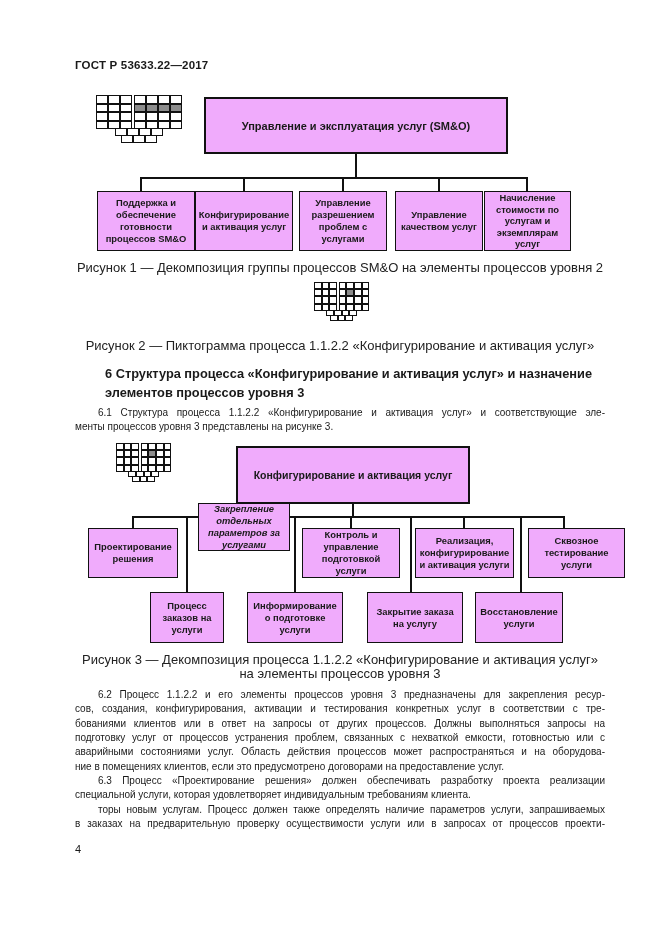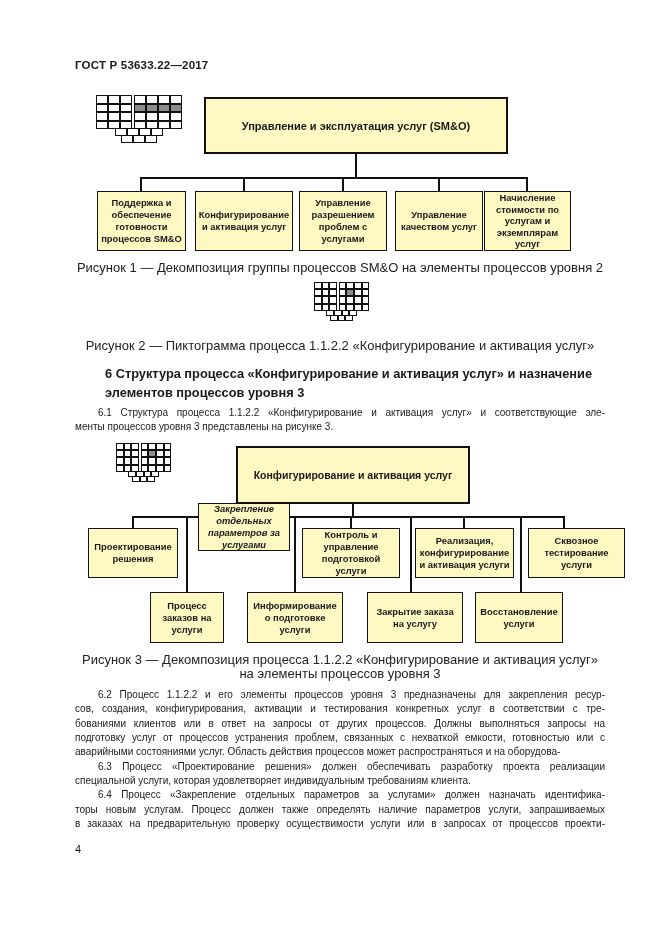--- a/index.html
+++ b/index.html
@@ -19,26 +19,26 @@
   .picto .pcell.hl{background:#8c8c8c;}
   .picto .ptail{display:flex;margin-top:-1px;}
   .picto .ptail .pcell{height:calc(var(--ch) - 1px);}
   .picto-lg{--cw:12px;--ch:8.6px;}
   .picto-sm{--cw:7.6px;--ch:7.2px;}
   .picto1{left:96px;top:95px;}
   .picto2{left:314px;top:282px;}
   .picto3{left:116px;top:443px;}
 
   
-  .dbox{position:absolute;box-sizing:border-box;background:#fef9c3;border:1.6px solid #111;
+  .dbox{position:absolute;box-sizing:border-box;background:#f0abfc;border:1.6px solid #111;
         display:flex;align-items:center;justify-content:center;text-align:center;
         font-weight:bold;line-height:12px;font-size:9.4px;padding:2px;}
   .mainbox{border-width:2px;font-size:11px;line-height:14px;}
   .f1main{left:204px;top:97px;width:304px;height:57px;}
-  .f1b1{left:97px;top:191px;width:89px;height:60px;}
+  .f1b1{left:97px;top:191px;width:98px;height:60px;}
   .f1b2{left:195px;top:191px;width:98px;height:60px;}
   .f1b3{left:299px;top:191px;width:88px;height:60px;}
   .f1b4{left:395px;top:191px;width:88px;height:60px;}
   .f1b5{left:484px;top:191px;width:87px;height:60px;line-height:11.5px;}
 
   .f3main{left:236px;top:446px;width:234px;height:58px;font-size:10.5px;}
   .f3main span{display:inline-block;max-width:200px;}
   .f3r1b1{left:88px;top:528px;width:90px;height:50px;}
   .f3r1b2{left:198px;top:503px;width:92px;height:48px;font-style:italic;}
   .f3r1b3{left:302px;top:528px;width:98px;height:50px;}
@@ -287,26 +287,26 @@
       <div class="tline">на элементы процессов уровня 3</div>
     </div>
 
   <div class="abs pblock">
     <div class="para">
         <div class="tline">6.2 Процесс 1.1.2.2 и его элементы процессов уровня 3 предназначены для закрепления ресур-</div>
         <div class="tline">сов, создания, конфигурирования, активации и тестирования конкретных услуг в соответствии с тре-</div>
         <div class="tline">бованиями клиентов или в ответ на запросы от других процессов. Должны выполняться запросы на</div>
         <div class="tline">подготовку услуг от процессов устранения проблем, связанных с нехваткой емкости, готовностью или с</div>
         <div class="tline">аварийными состояниями услуг. Область действия процессов может распространяться и на оборудова-</div>
+        <div class="tline">ние в помещениях клиентов, если это предусмотрено договорами на предоставление услуг.</div>
       </div>
     <div class="para">
         <div class="tline">6.3 Процесс «Проектирование решения» должен обеспечивать разработку проекта реализации</div>
         <div class="tline">специальной услуги, которая удовлетворяет индивидуальным требованиям клиента.</div>
       </div>
     <div class="para cont">
-        <div class="tline">6.4 Процесс «Закрепление отдельных параметров за услугами» должен назначать идентифика-</div>
         <div class="tline">торы новым услугам. Процесс должен также определять наличие параметров услуги, запрашиваемых</div>
         <div class="tline">в заказах на предварительную проверку осуществимости услуги или в запросах от процессов проекти-</div>
       </div>
   </div>
 
   <div class="abs pagenum">4</div>
 </div>
 
 </body></html>

